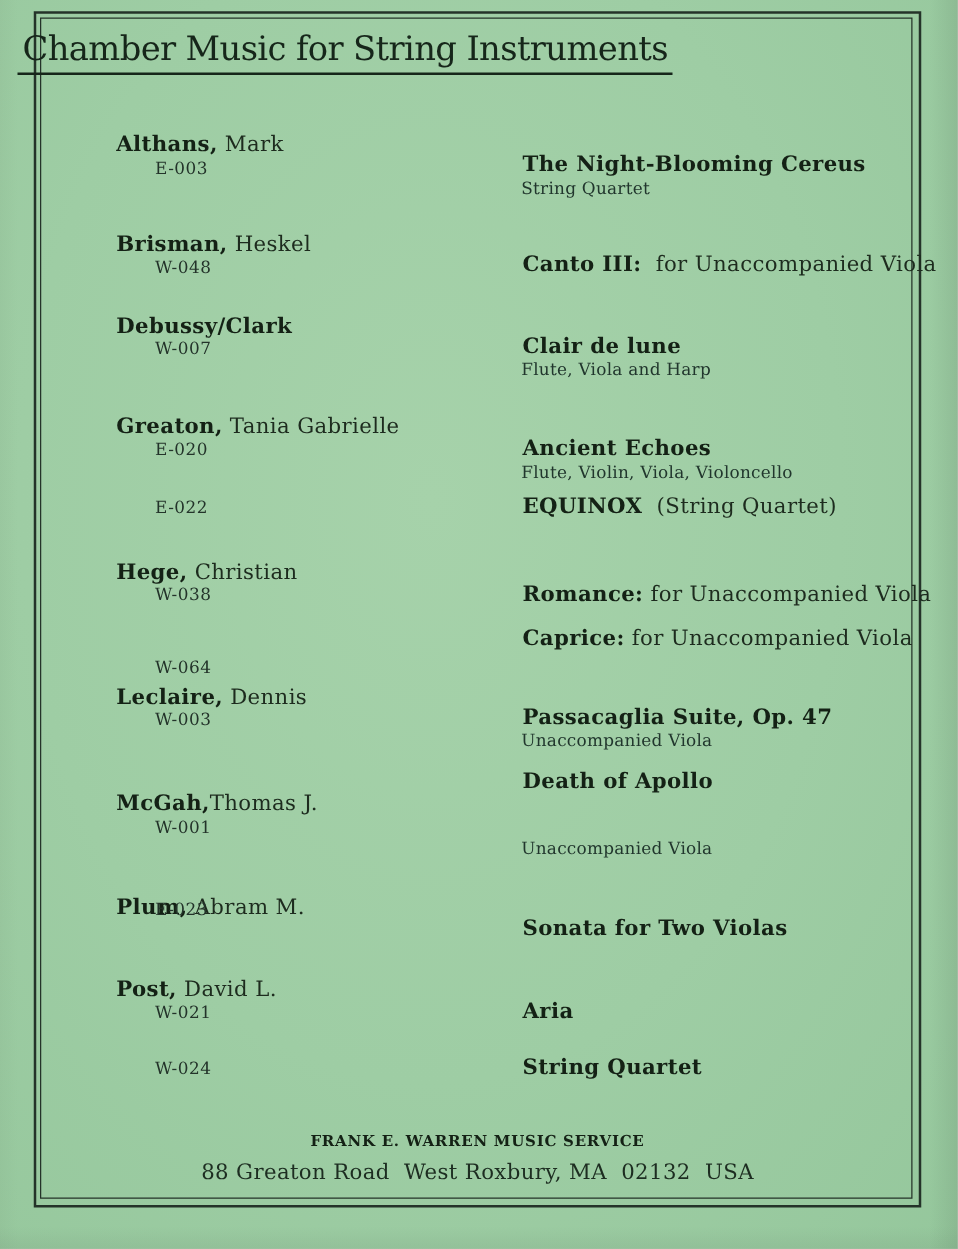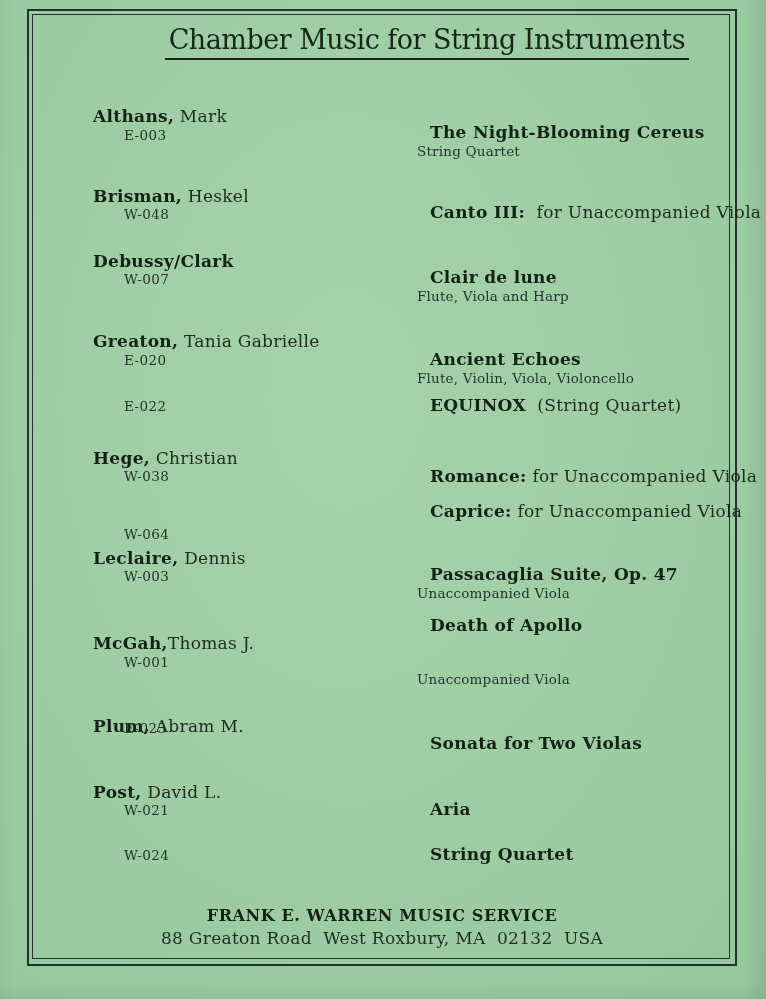--- a/index.html
+++ b/index.html
@@ -16,40 +16,40 @@
       linear-gradient(90deg, rgba(120,150,120,0.10) 0, rgba(0,0,0,0) 14px),
       linear-gradient(270deg, rgba(90,120,95,0.18) 0, rgba(0,0,0,0) 22px),
       linear-gradient(0deg, rgba(90,120,95,0.12) 0, rgba(0,0,0,0) 18px),
       radial-gradient(ellipse at 45% 40%, #a6d2aa 0%, #9ecda4 55%, #95c79c 100%);
     color:#1d2b1e;
   }
   .frame{position:absolute;border:2px solid #243329;pointer-events:none;}
   .frame.outer{left:27px;top:9px;width:706px;height:953px;}
   .frame.inner{left:32px;top:14px;width:696px;height:943px;border-width:1px;}
 
-  .titleblock{position:absolute;left:29px;top:24px;width:660px;text-align:right;}
+  .titleblock{position:absolute;left:14px;top:24px;width:660px;text-align:left;}
   .titleblock .main{
     display:inline-block;
     font-size:27px;letter-spacing:-0.5px;
     color:#16261a;
     border-bottom:2px solid #16261a;
     padding:0 4px 3px 4px;
   }
   .titleblock .subtitle{font-size:13px;margin-top:4px;color:#1b2a1e;}
 
   .name{position:absolute;left:93px;font-size:17px;letter-spacing:0.3px;white-space:nowrap;}
   .name b{color:#13200f;color:#142115;}
   .code{position:absolute;left:124px;font-size:13.5px;letter-spacing:0.4px;color:#23332a;}
-  .wtitle{position:absolute;left:418px;font-size:17px;letter-spacing:0.3px;white-space:nowrap;margin-left:12px;}
+  .wtitle{position:absolute;left:418px;font-size:17px;letter-spacing:0.3px;white-space:nowrap;}
   .wtitle b{color:#142115;}
   .sub{position:absolute;left:417px;font-size:13.5px;letter-spacing:0.2px;color:#21362d;white-space:nowrap;}
   .pre{white-space:pre;}
 
   .footer{position:absolute;left:29px;width:706px;text-align:center;white-space:pre;}
-  .footer.l1{top:906px;font-weight:bold;font-size:16px;letter-spacing:0.6px;color:#142115;}
+  .footer.l1{top:906px;font-weight:bold;font-size:12px;letter-spacing:0.6px;color:#142115;}
   .footer.l2{top:928px;font-size:17px;letter-spacing:0.3px;color:#1d2d21;}
 </style>
 </head>
 <body>
 
 <div class="page">
   <div class="frame outer"></div>
   <div class="frame inner"></div>
 
   <div class="titleblock">

